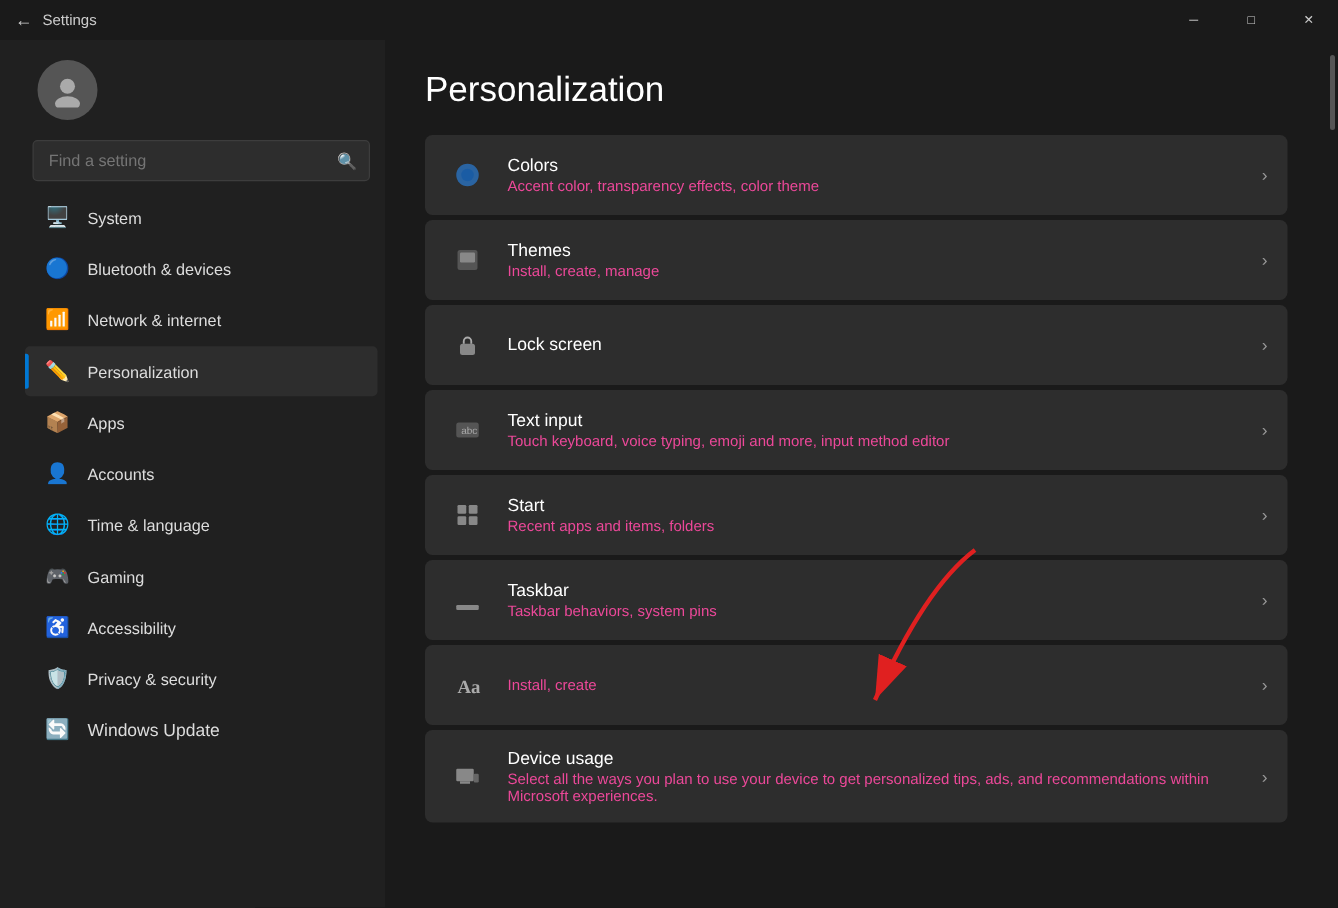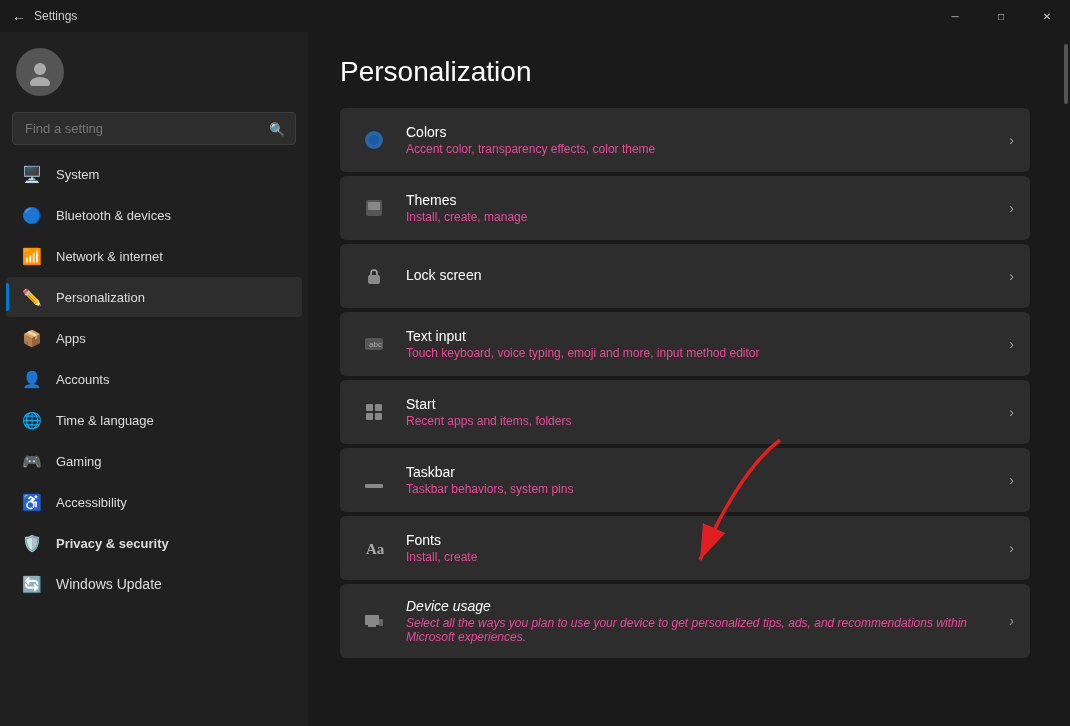--- a/index.html
+++ b/index.html
@@ -53,20 +53,21 @@
     }
 
     
     .sidebar {
       width: 308px;
       background: #202020;
       display: flex;
       flex-direction: column;
       overflow-y: auto;
       flex-shrink: 0;
+      padding-left: 14px;
     }
 
     .user-profile {
       display: flex;
       align-items: center;
       gap: 12px;
       padding: 16px 16px 12px 16px;
     }
     .avatar-circle {
       width: 48px;
@@ -193,21 +194,20 @@
     }
     .settings-item-chevron {
       color: #999;
       font-size: 14px;
       flex-shrink: 0;
     }
 
     
     .device-usage-wrapper {
       position: relative;
-      font-style: italic;
     }
 
     
     .sidebar::-webkit-scrollbar,
     .main-content::-webkit-scrollbar {
       width: 6px;
     }
     .sidebar::-webkit-scrollbar-track,
     .main-content::-webkit-scrollbar-track {
       background: transparent;
@@ -305,21 +305,21 @@
         <div class="nav-item">
           <span class="nav-icon">🎮</span>
           <span style="font-size: 13px;">Gaming</span>
         </div>
         <div class="nav-item">
           <span class="nav-icon">♿</span>
           <span style="font-size: 13px;">Accessibility</span>
         </div>
         <div class="nav-item">
           <span class="nav-icon">🛡️</span>
-          <span style="font-size: 13px; font-weight: bold;">Privacy &amp; security</span>
+          <span style="font-size: 13px;">Privacy &amp; security</span>
         </div>
         <div class="nav-item">
           <span class="nav-icon">🔄</span>
           <span style="font-size: 14px;">Windows Update</span>
         </div>
       </nav>
   </div>
 
   <div class="main-with-scrollbar">
     <div class="main-content">
@@ -416,21 +416,20 @@
             </div>
           </div>
           <div>
             <div class="settings-item">
               <div class="settings-item-icon">
                 <svg width="22" height="22" viewBox="0 0 22 22" fill="none">
                   <text x="3" y="17" font-size="15" fill="#aaa" font-family="serif" font-weight="bold">Aa</text>
                 </svg>
               </div>
               <div class="settings-item-text">
-                <div class="settings-item-title">Fonts</div>
                 <div class="settings-item-desc">Install, create</div>
               </div>
               <div class="settings-item-chevron">›</div>
             </div>
           </div>
           <div class="device-usage-wrapper">
             <div class="settings-item">
               <div class="settings-item-icon">
                 <svg width="22" height="22" viewBox="0 0 22 22" fill="none">
                   <rect x="2" y="5" width="14" height="10" rx="1" fill="#888"></rect>

